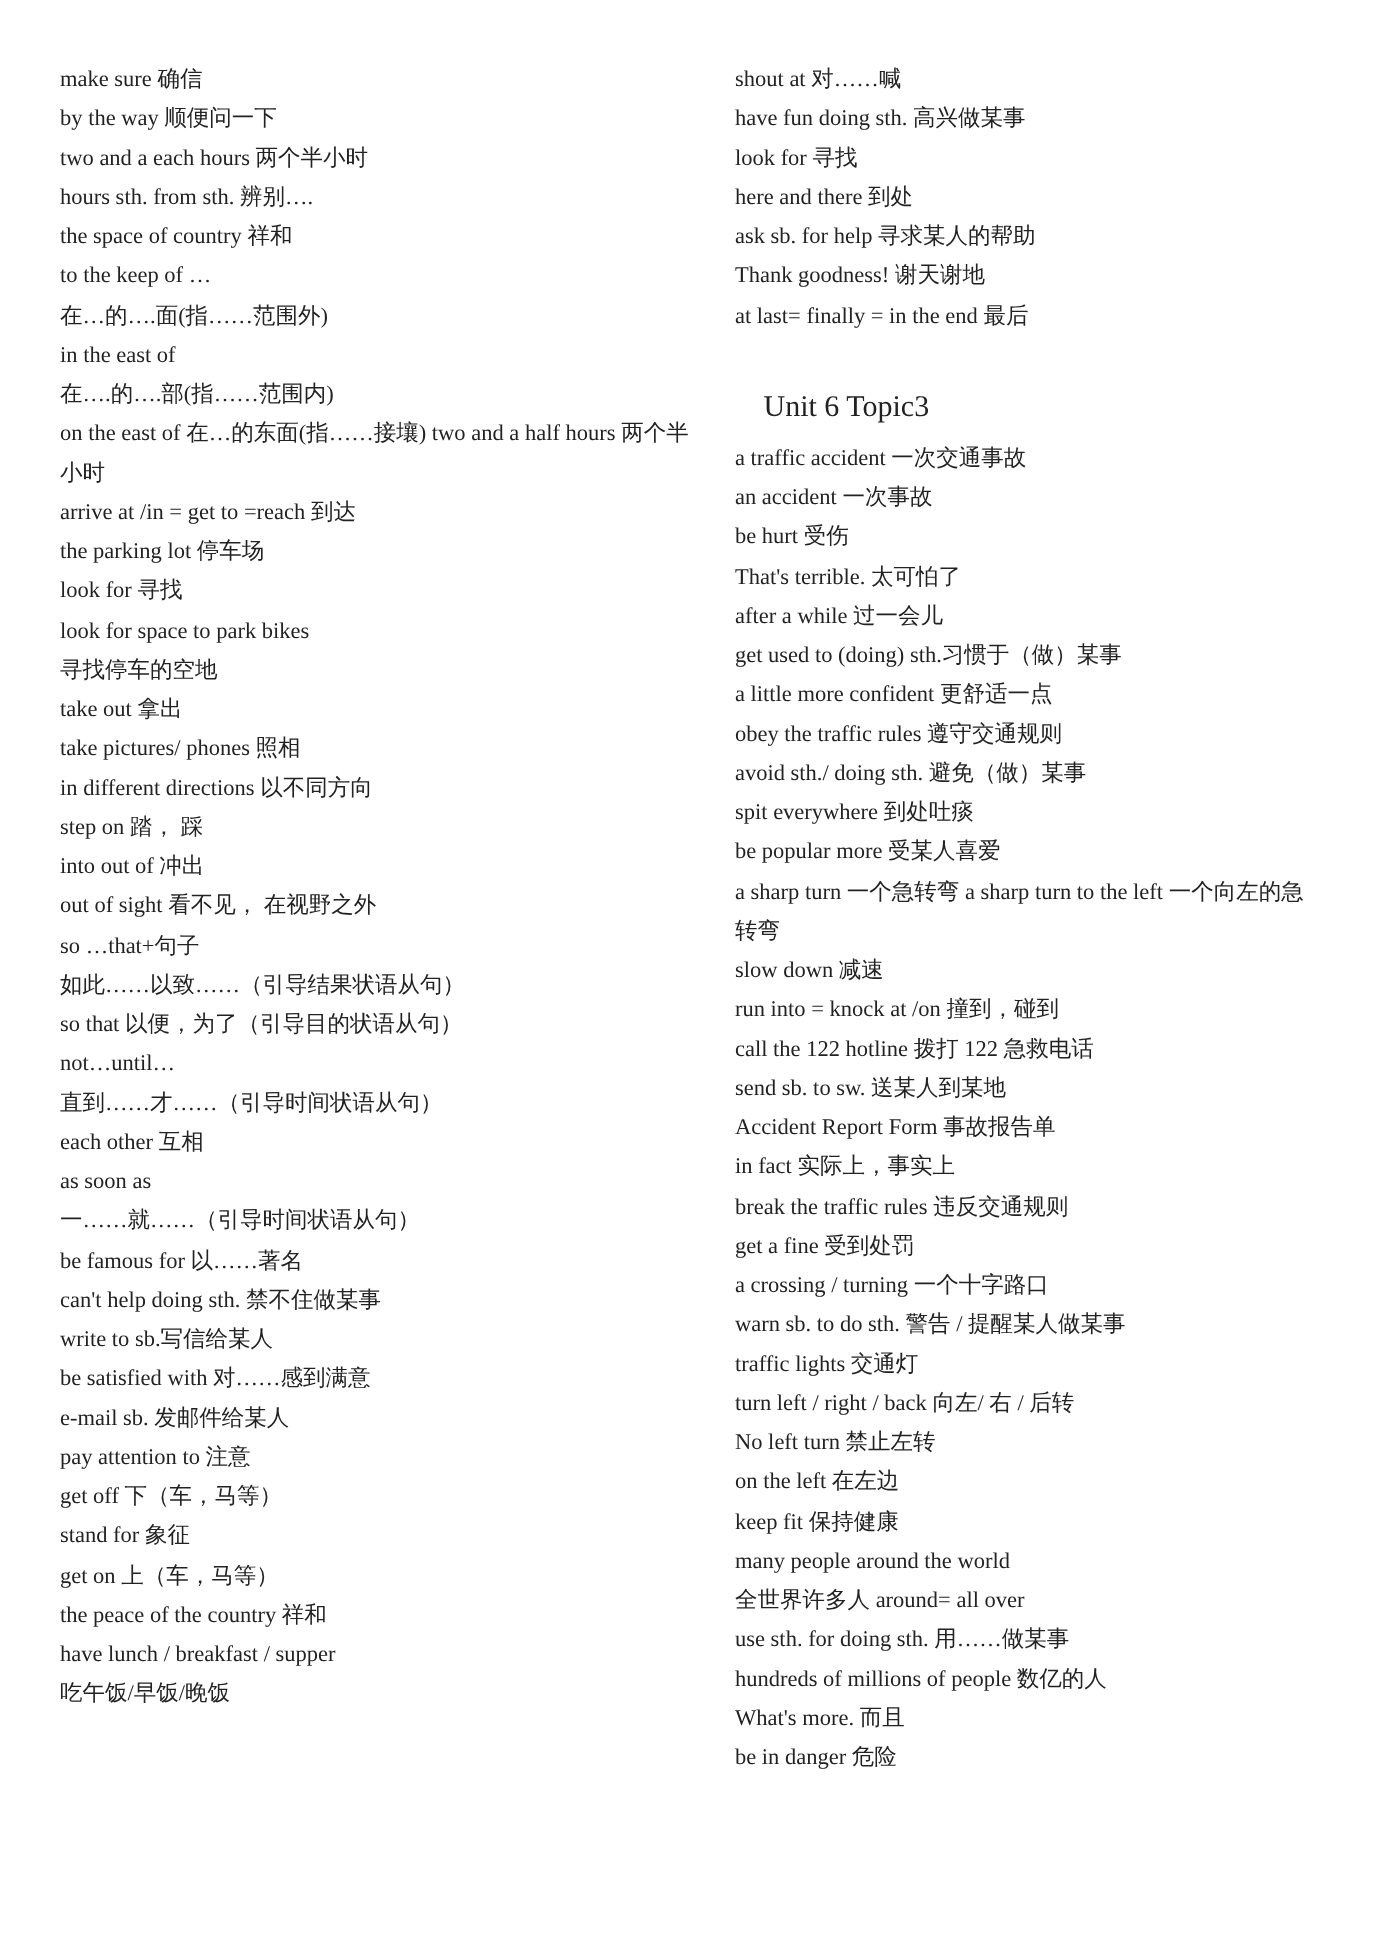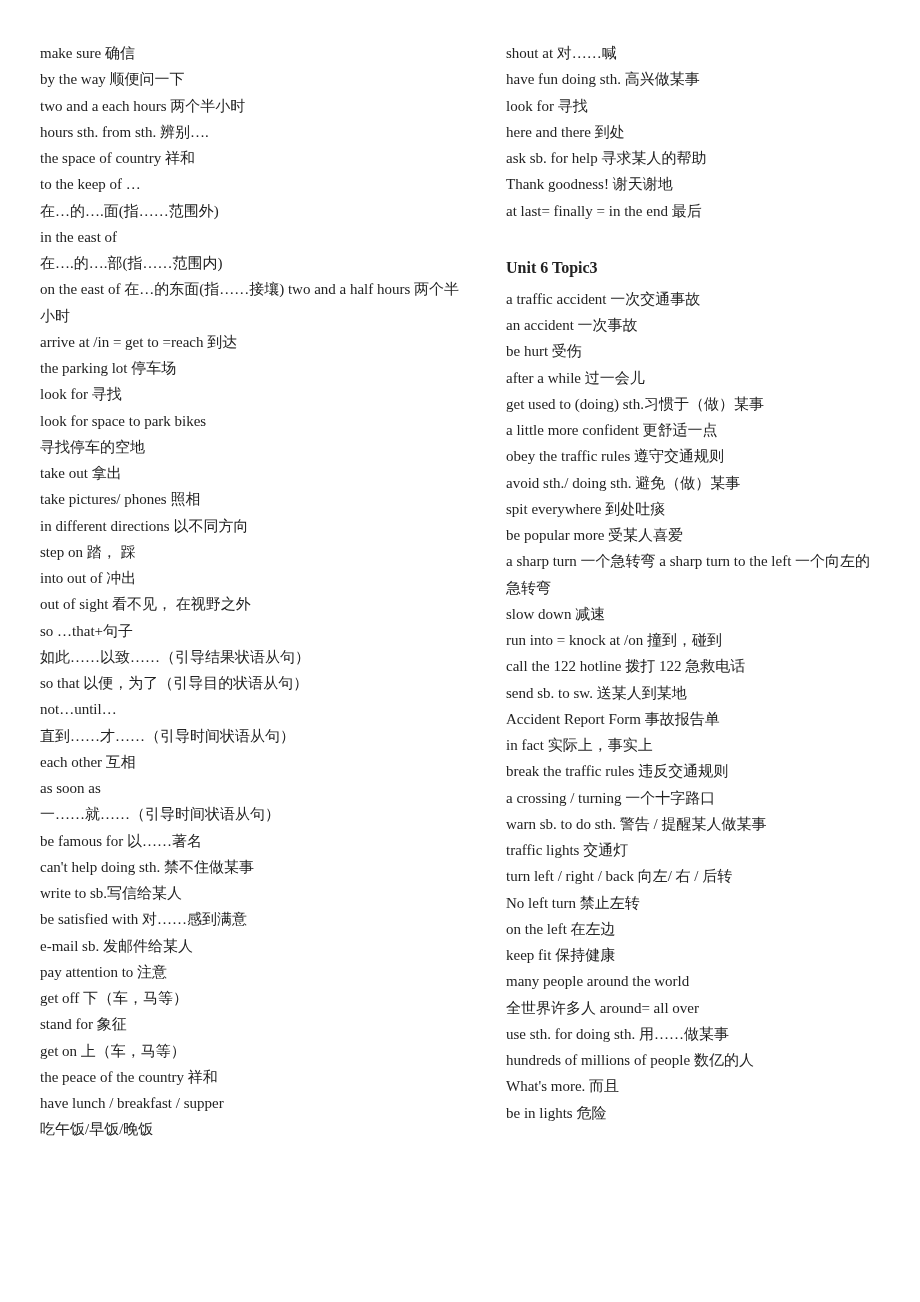--- a/index.html
+++ b/index.html
@@ -9,42 +9,43 @@
     }
     body {
       background: #fff;
       font-family: "SimSun", "宋体", "Times New Roman", serif;
       font-size: 15px;
       color: #222;
       padding: 40px 40px;
     }
     .content-wrapper {
       display: flex;
-      gap: 16px;
+      gap: 0;
       width: 100%;
       justify-content: center;
     }
     .left-column {
       flex: 0 0 440px;
       padding-right: 20px;
     }
     .right-column {
       flex: 1;
       padding-left: 10px;
     }
     .phrase-item {
       line-height: 1.75;
       font-size: 15px;
     }
     .unit-heading {
-      font-weight: bold;
-      font-size: 16px;
+      font-weight: normal;
+      font-size: 20px;
       margin-top: 16px;
       margin-bottom: 4px;
       line-height: 1.75;
+      margin-left: 19px;
     }
     .spacer {
       height: 14px;
     }
   </style>
 </head>
 <body>
 
 <div class="content-wrapper">
   <div class="left-column">
@@ -96,42 +97,44 @@
       <div class="phrase-item">look for 寻找</div>
       <div class="phrase-item">here and there 到处</div>
       <div class="phrase-item">ask sb. for help 寻求某人的帮助</div>
       <div class="phrase-item">Thank goodness!  谢天谢地</div>
       <div class="phrase-item">at last= finally = in the end 最后</div>
       <div class="spacer"></div>
       <div class="unit-heading">Unit 6 Topic3</div>
       <div class="phrase-item">a traffic accident 一次交通事故</div>
       <div class="phrase-item">an accident 一次事故</div>
       <div class="phrase-item">be hurt 受伤</div>
+      <div class="phrase-item">That's terrible. 太可怕了</div>
       <div class="phrase-item">after a while 过一会儿</div>
       <div class="phrase-item">get used to (doing) sth.习惯于（做）某事</div>
       <div class="phrase-item">a little more confident   更舒适一点</div>
       <div class="phrase-item">obey the traffic rules 遵守交通规则</div>
       <div class="phrase-item">avoid sth./ doing sth. 避免（做）某事</div>
       <div class="phrase-item">spit everywhere 到处吐痰</div>
       <div class="phrase-item">be popular more 受某人喜爱</div>
       <div class="phrase-item">a sharp turn 一个急转弯   a sharp turn to the left 一个向左的急转弯</div>
       <div class="phrase-item">slow down 减速</div>
       <div class="phrase-item">run into = knock at /on 撞到，碰到</div>
       <div class="phrase-item">call the 122 hotline 拨打 122 急救电话</div>
       <div class="phrase-item">send sb. to sw. 送某人到某地</div>
       <div class="phrase-item">Accident Report Form 事故报告单</div>
       <div class="phrase-item">in fact 实际上，事实上</div>
       <div class="phrase-item">break the traffic rules 违反交通规则</div>
+      <div class="phrase-item">get a fine 受到处罚</div>
       <div class="phrase-item">a crossing / turning 一个十字路口</div>
       <div class="phrase-item">warn sb. to do sth. 警告 / 提醒某人做某事</div>
       <div class="phrase-item">traffic lights 交通灯</div>
       <div class="phrase-item">turn left / right / back 向左/ 右 / 后转</div>
       <div class="phrase-item">No left turn 禁止左转</div>
       <div class="phrase-item">on the left 在左边</div>
       <div class="phrase-item">keep fit 保持健康</div>
       <div class="phrase-item">many people around the world</div>
       <div class="phrase-item">全世界许多人 around= all over</div>
       <div class="phrase-item">use sth. for doing sth. 用……做某事</div>
       <div class="phrase-item">hundreds of millions of people 数亿的人</div>
       <div class="phrase-item">What's more. 而且</div>
-      <div class="phrase-item">be in lights   危险</div>
+      <div class="phrase-item">be in danger   危险</div>
     </div>
 </div>
 
 </body></html>

